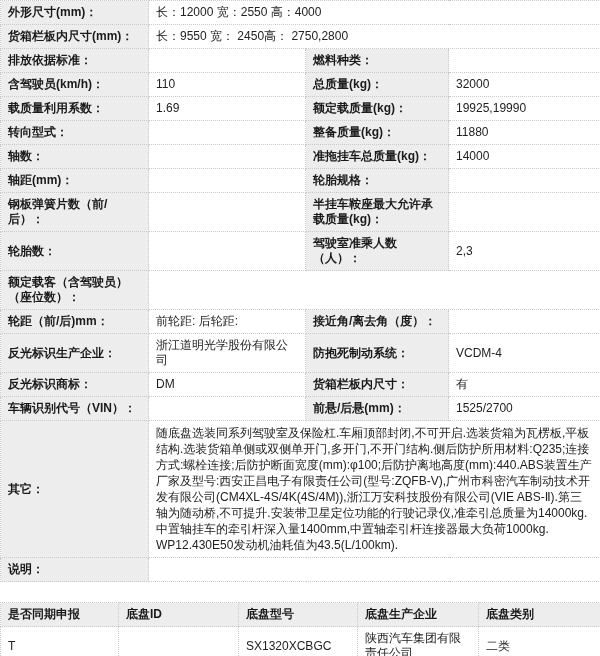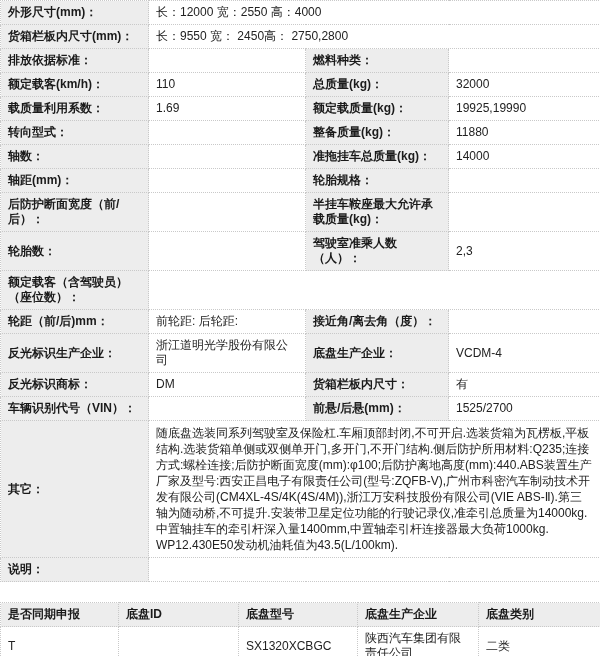--- a/index.html
+++ b/index.html
@@ -57,21 +57,21 @@
       <td class="lbl">货箱栏板内尺寸(mm)：</td>
       <td class="val" colspan="3">长：9550 宽： 2450高： 2750,2800</td>
     </tr>
     <tr>
       <td class="lbl">排放依据标准：</td>
       <td class="val"></td>
       <td class="lbl">燃料种类：</td>
       <td class="val"></td>
     </tr>
     <tr>
-      <td class="lbl">额定载客(km/h)：</td>
+      <td class="lbl">含驾驶员(km/h)：</td>
       <td class="val">110</td>
       <td class="lbl">总质量(kg)：</td>
       <td class="val">32000</td>
     </tr>
     <tr>
       <td class="lbl">载质量利用系数：</td>
       <td class="val">1.69</td>
       <td class="lbl">额定载质量(kg)：</td>
       <td class="val">19925,19990</td>
     </tr>
@@ -87,21 +87,21 @@
       <td class="lbl">准拖挂车总质量(kg)：</td>
       <td class="val">14000</td>
     </tr>
     <tr>
       <td class="lbl">轴距(mm)：</td>
       <td class="val"></td>
       <td class="lbl">轮胎规格：</td>
       <td class="val"></td>
     </tr>
     <tr>
-      <td class="lbl">后防护断面宽度（前/后）：</td>
+      <td class="lbl">钢板弹簧片数（前/后）：</td>
       <td class="val"></td>
       <td class="lbl">半挂车鞍座最大允许承载质量(kg)：</td>
       <td class="val"></td>
     </tr>
     <tr>
       <td class="lbl">轮胎数：</td>
       <td class="val"></td>
       <td class="lbl">驾驶室准乘人数（人）：</td>
       <td class="val">2,3</td>
     </tr>
@@ -111,21 +111,21 @@
     </tr>
     <tr>
       <td class="lbl">轮距（前/后)mm：</td>
       <td class="val">前轮距: 后轮距:</td>
       <td class="lbl">接近角/离去角（度）：</td>
       <td class="val"></td>
     </tr>
     <tr>
       <td class="lbl">反光标识生产企业：</td>
       <td class="val">浙江道明光学股份有限公司</td>
-      <td class="lbl">底盘生产企业：</td>
+      <td class="lbl">防抱死制动系统：</td>
       <td class="val">VCDM-4</td>
     </tr>
     <tr>
       <td class="lbl">反光标识商标：</td>
       <td class="val">DM</td>
       <td class="lbl">货箱栏板内尺寸：</td>
       <td class="val">有</td>
     </tr>
     <tr>
       <td class="lbl">车辆识别代号（VIN）：</td>

